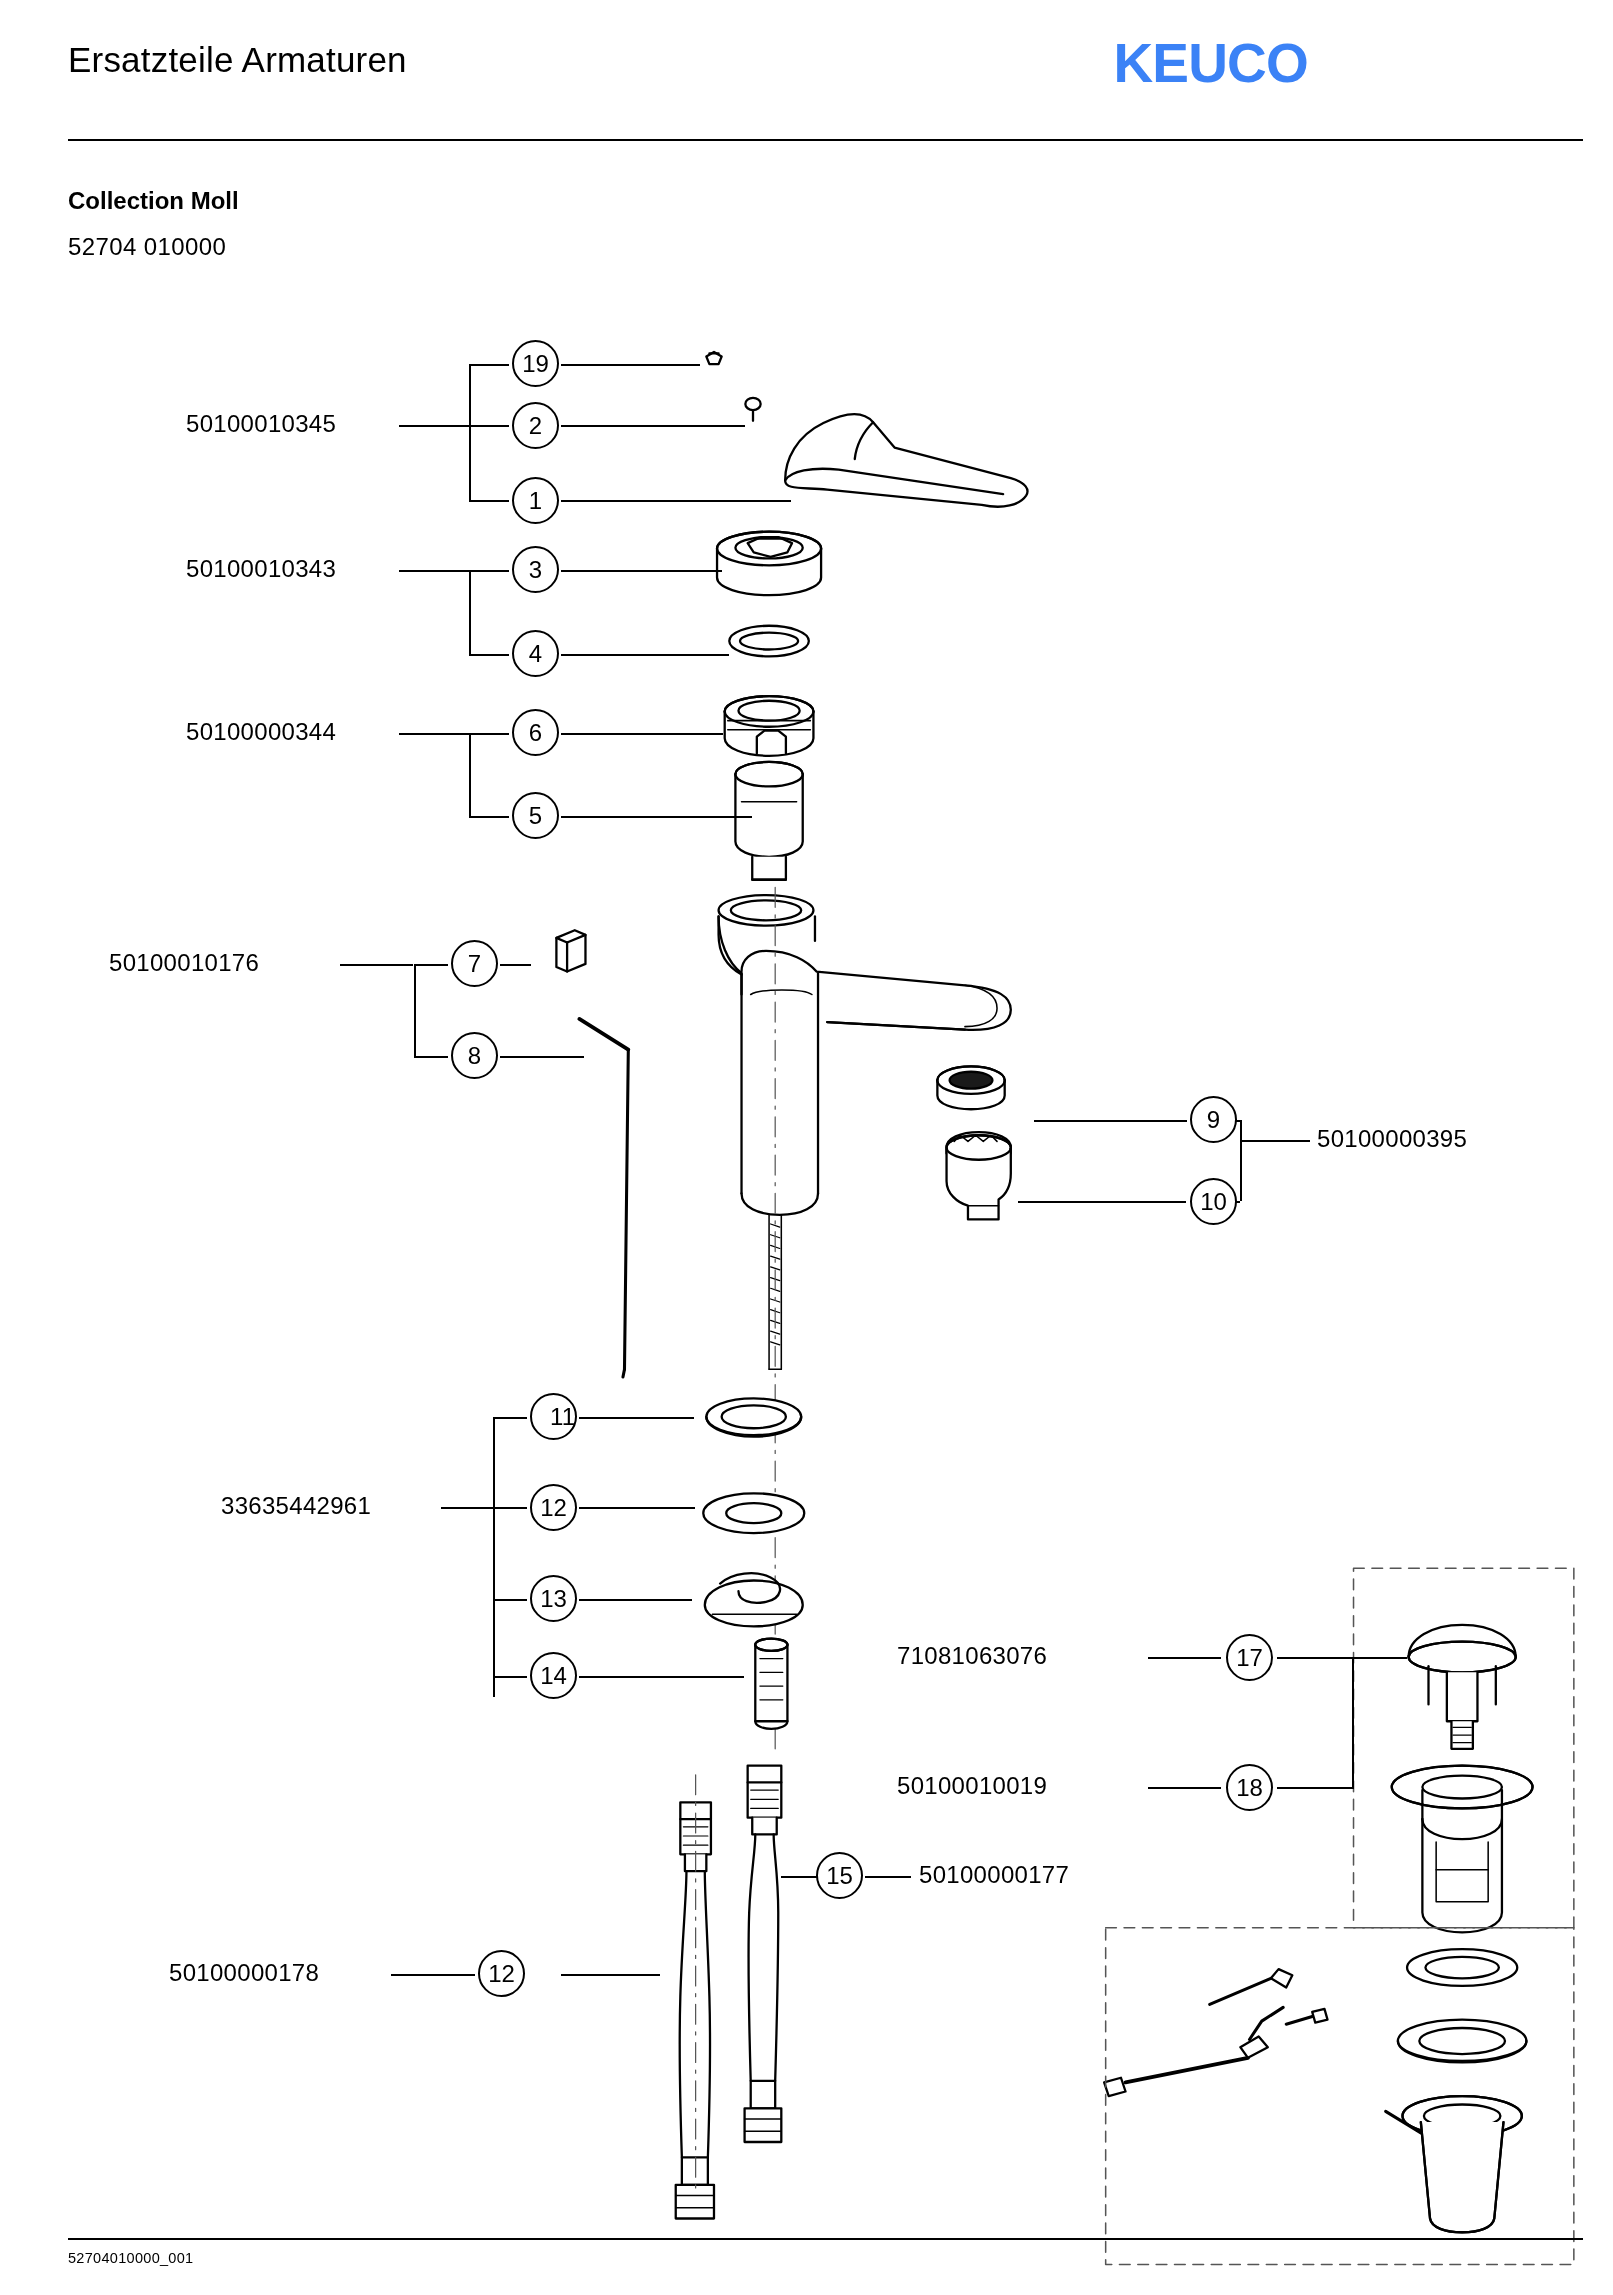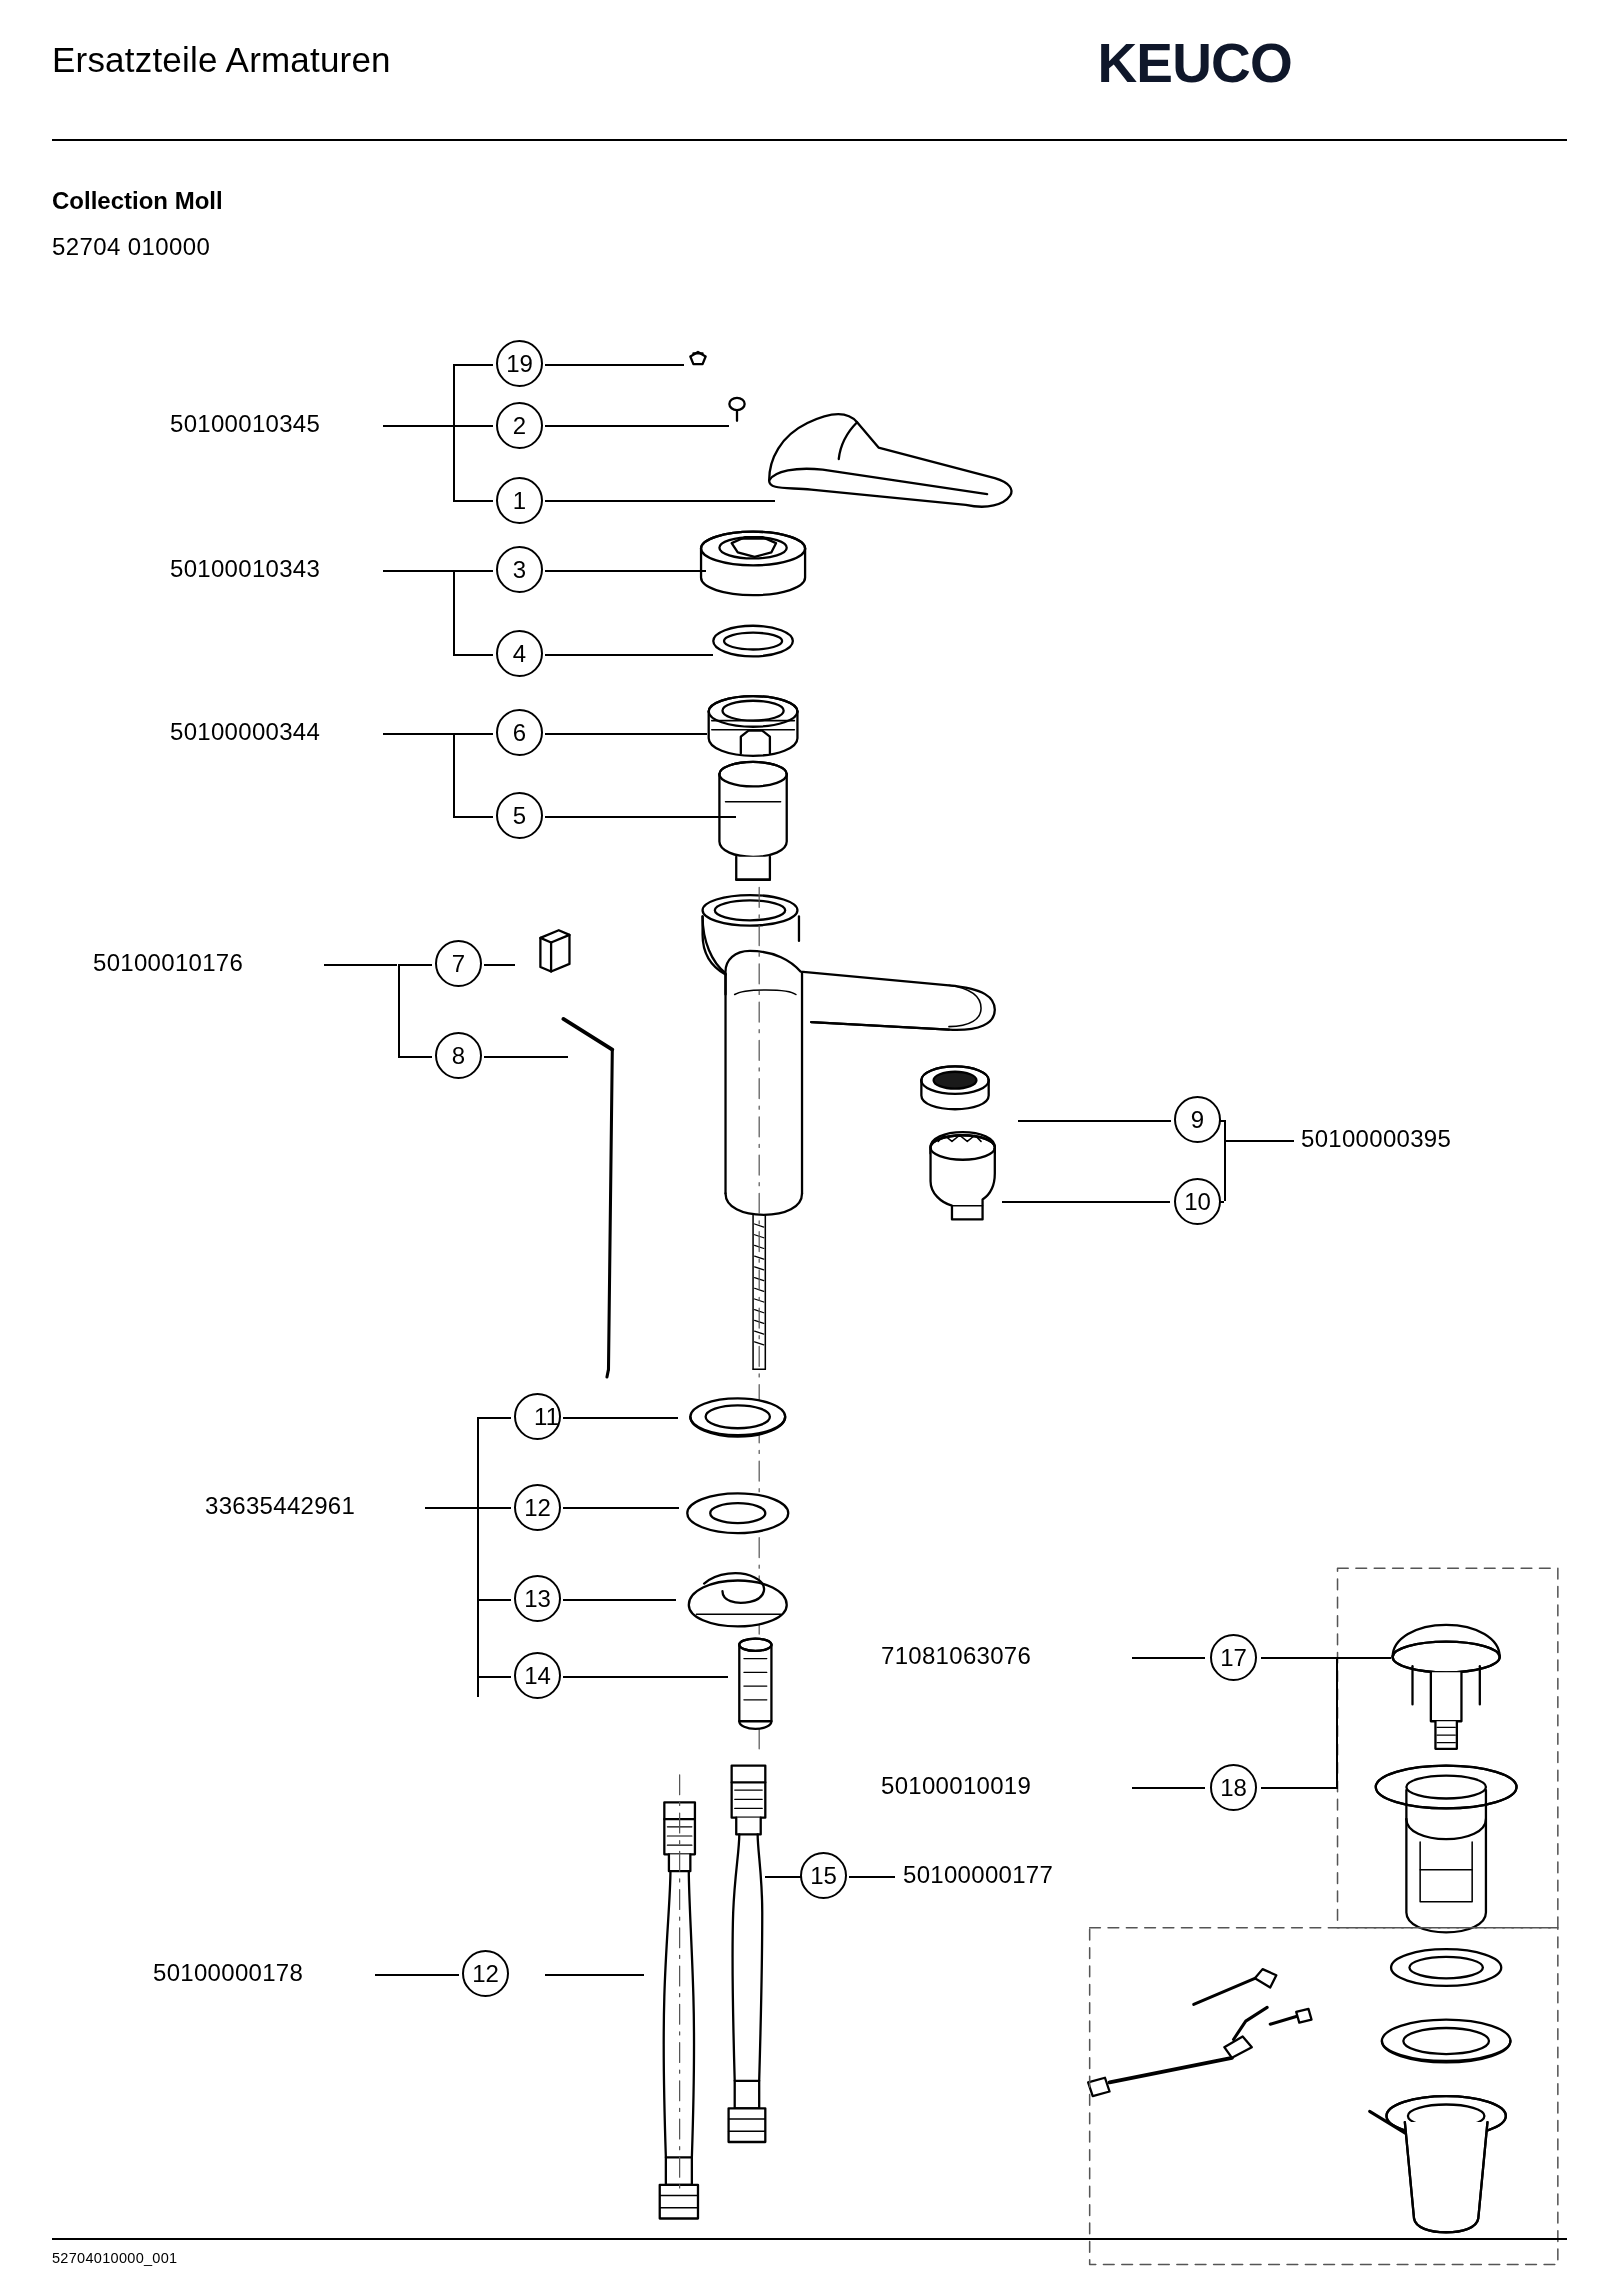--- a/index.html
+++ b/index.html
@@ -10,42 +10,42 @@
   body {
     width: 1614px;
     height: 2295px;
     font-family: "Liberation Sans", sans-serif;
     color: #000000;
     position: relative;
     overflow: hidden;
   }
   .page {
     position: absolute;
-    left: 0; top: 0;
+    left: 16px; top: 0;
     width: 1338px;
     height: 2295px;
   }
 
   
   .hdr-title {
     position: absolute;
     left: 52px;
     top: 40px;
     font-size: 35px;
     letter-spacing: 0.2px;
     color: #000;
   }
   .hdr-logo {
     position: absolute;
     right: 46px;
     top: 31px;
     font-size: 55px;
     font-weight: bold;
     letter-spacing: -0.8px;
-    color: #0f172a;
+    color: #3b82f6;
   }
   .hdr-rule {
     position: absolute;
     left: 52px;
     top: 139px;
     width: 1515px;
     height: 2.3px;
     background: #000;
   }
 

